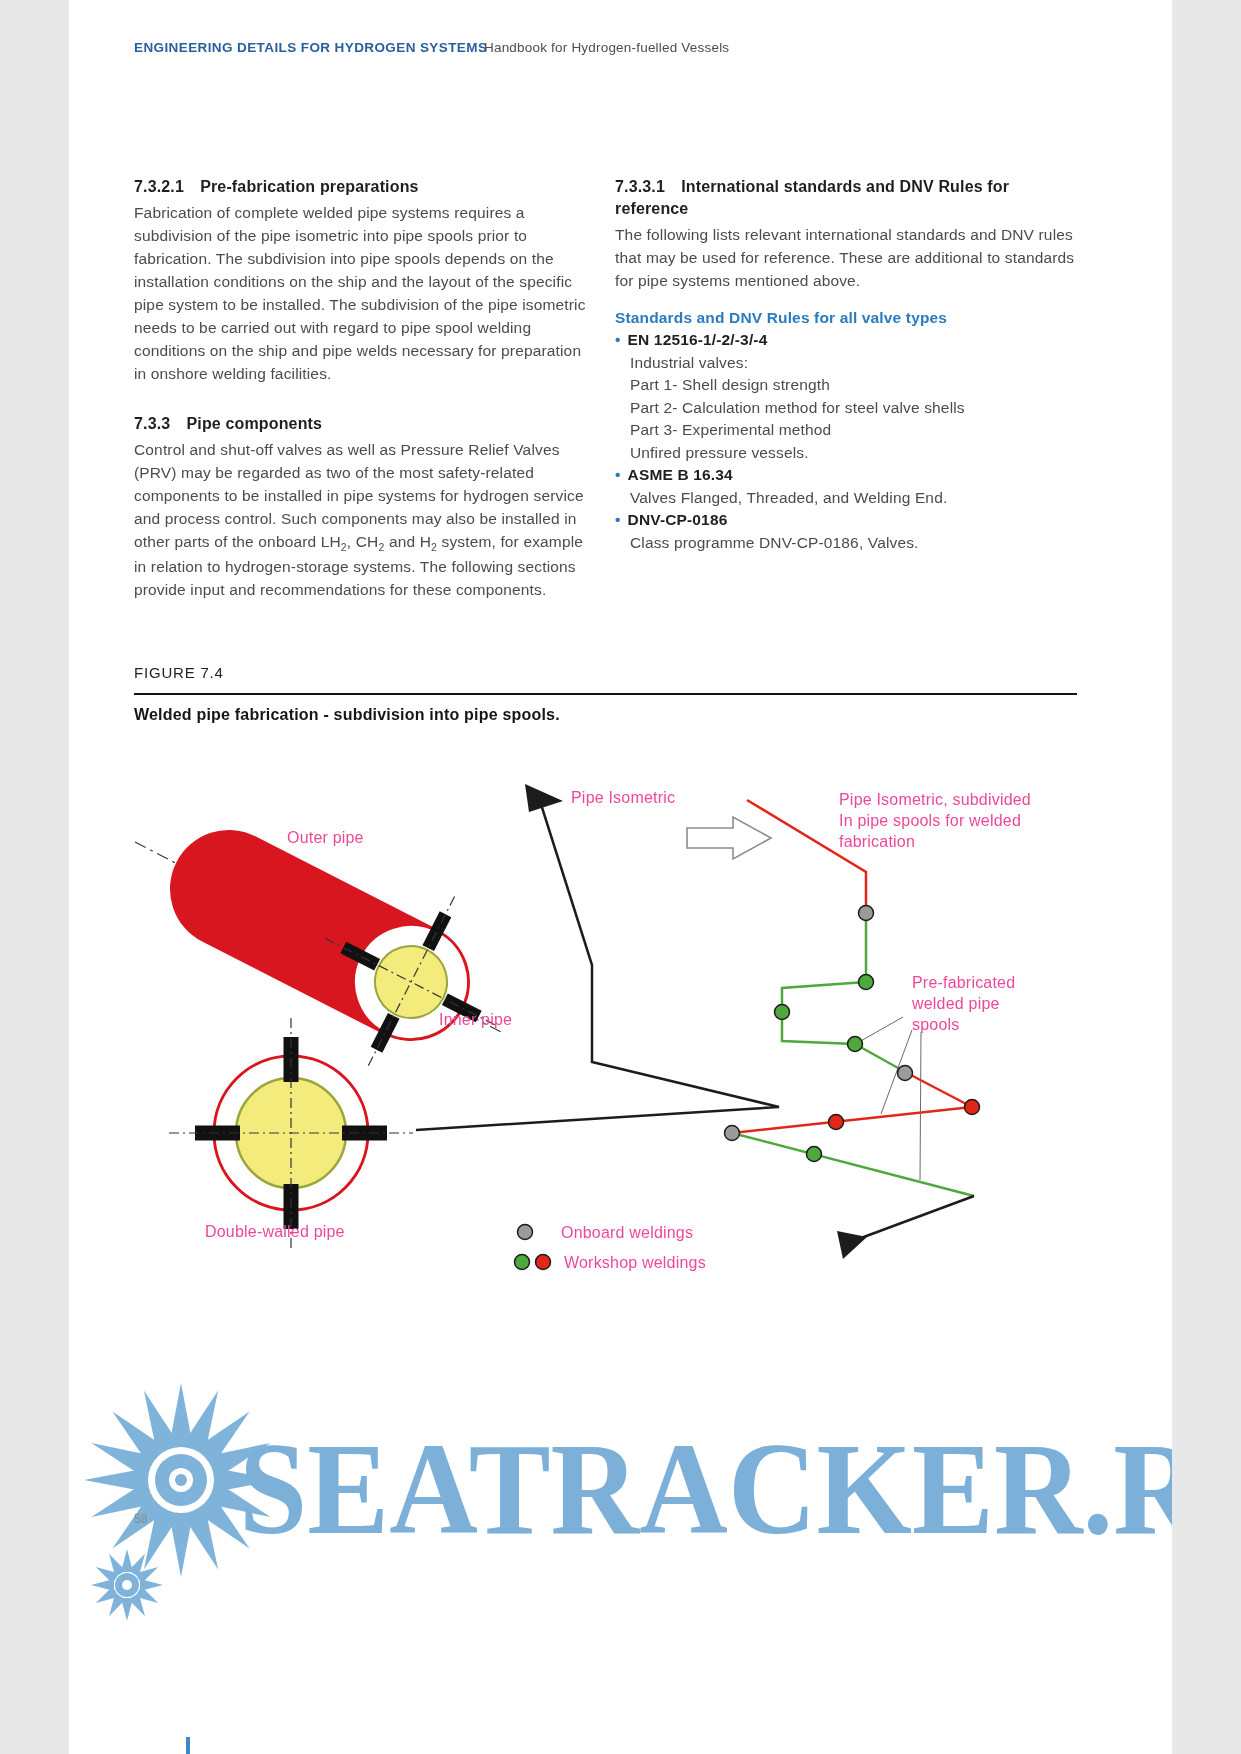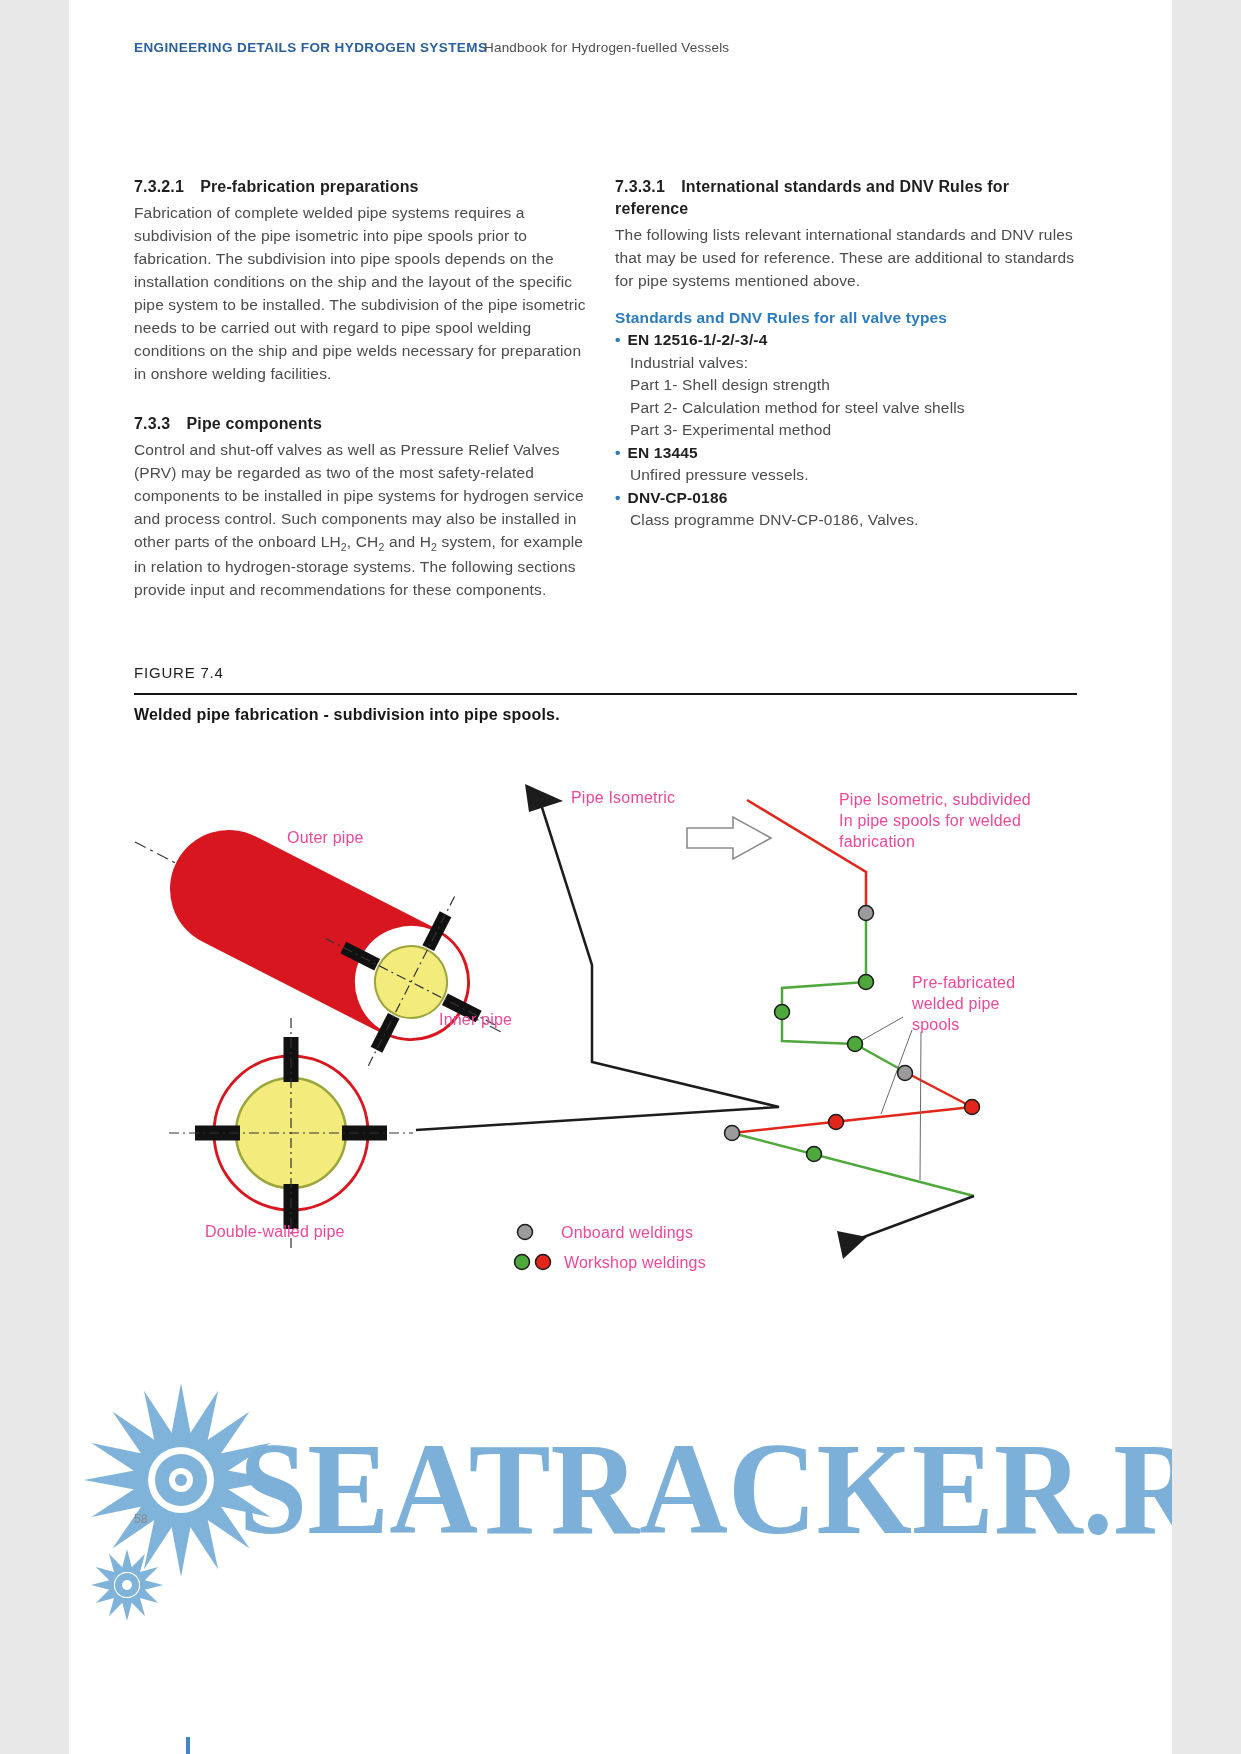--- a/index.html
+++ b/index.html
@@ -63,22 +63,25 @@
     <div class="subheading-blue">Standards and DNV Rules for all valve types</div>
 
     <div class="std-item">
       <div class="std-title">EN 12516-1/-2/-3/-4</div>
       <div class="std-line">Industrial valves:</div>
       <div class="std-line">Part 1- Shell design strength</div>
       <div class="std-line">Part 2- Calculation method for steel valve shells</div>
       <div class="std-line">Part 3- Experimental method</div>
     </div>
     <div class="std-item">
-      <div class="std-title">EN 13445</div>
       <div class="std-line">Unfired pressure vessels.</div>
+    </div>
+    <div class="std-item">
+      <div class="std-title">ASME B 16.34</div>
+      <div class="std-line">Valves Flanged, Threaded, and Welding End.</div>
     </div>
     <div class="std-item">
       <div class="std-title">DNV-CP-0186</div>
       <div class="std-line">Class programme DNV-CP-0186, Valves.</div>
     </div>
   </div>
 
   <div class="abs fig-label">FIGURE 7.4</div>
   <div class="abs fig-rule"></div>
   <div class="abs fig-caption">Welded pipe fabrication - subdivision into pipe spools.</div>

